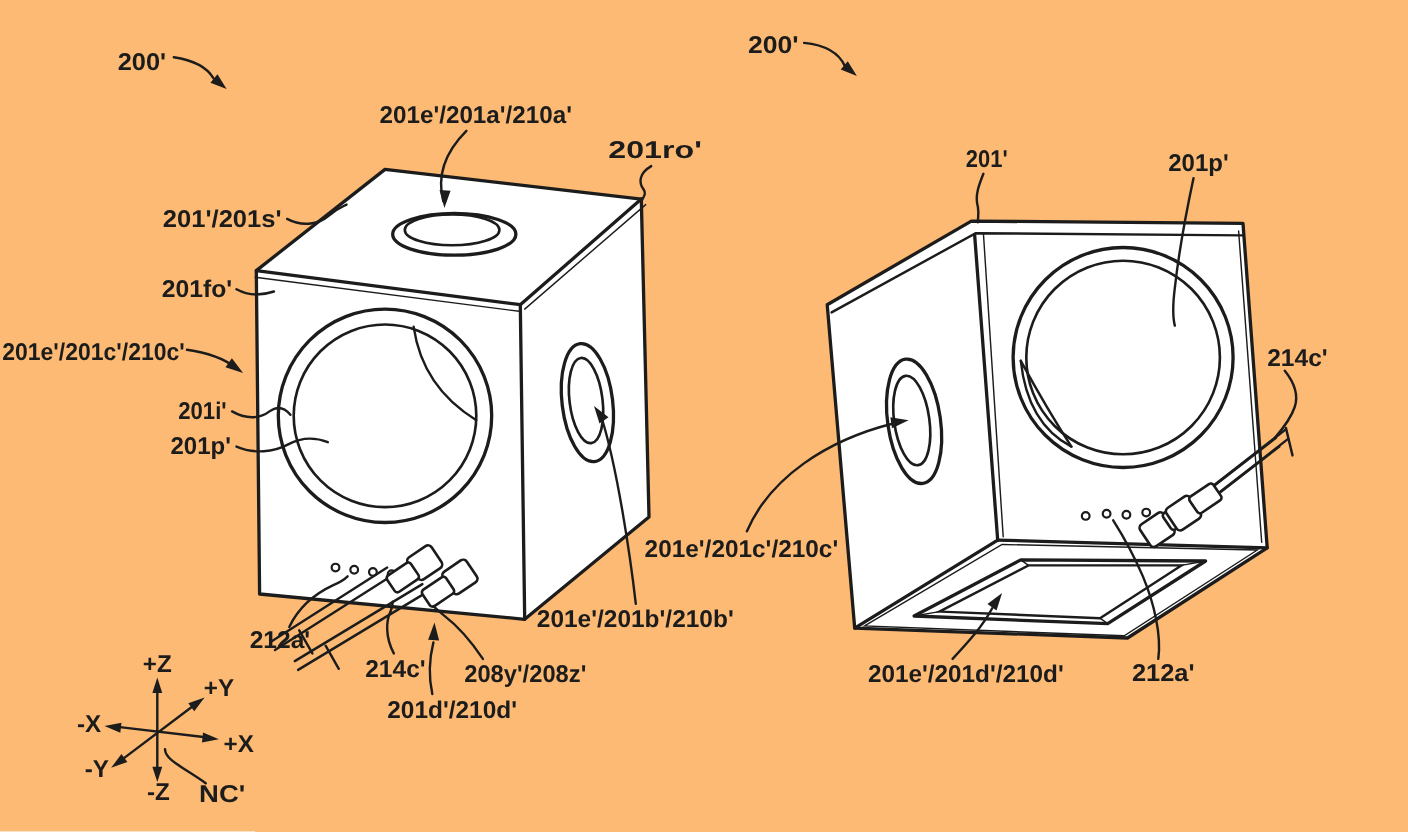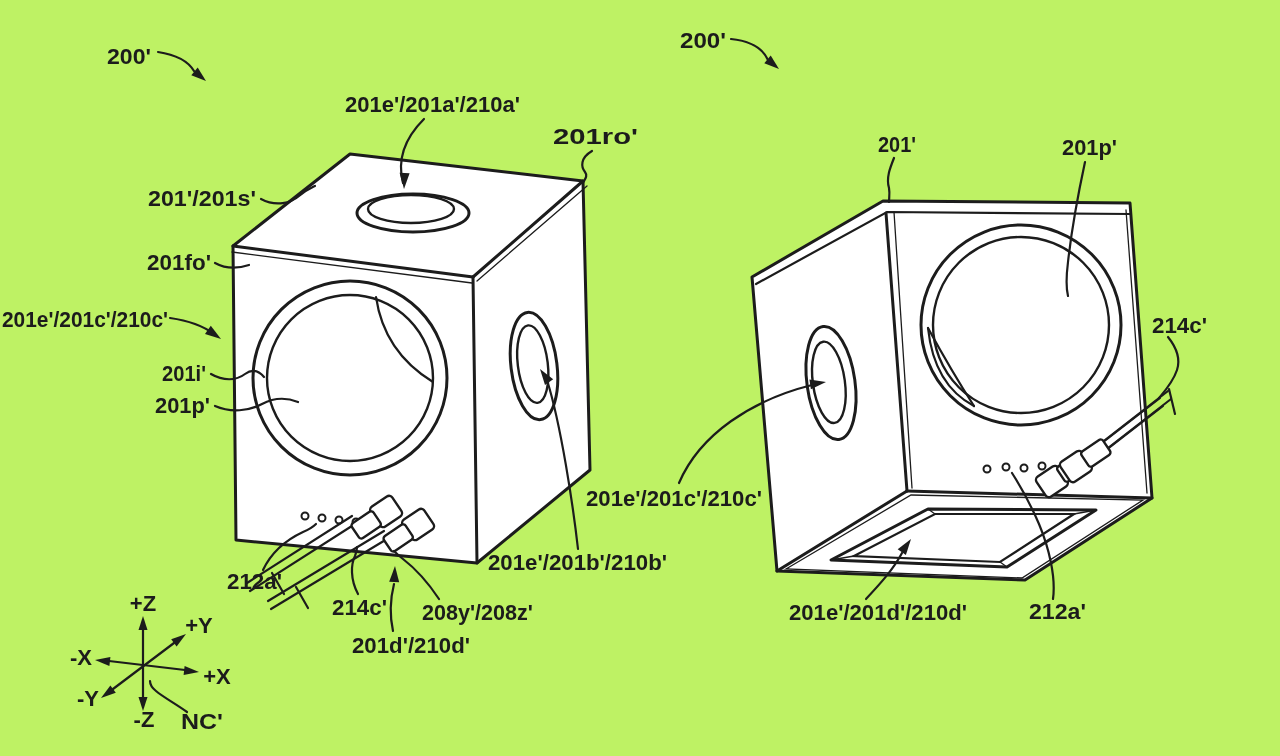--- a/index.html
+++ b/index.html
@@ -1,16 +1,16 @@
 <!DOCTYPE html>
 <html><head>
 <meta charset="utf-8">
 <style>
   html,body{margin:0;padding:0;background:#ffffff;}
-  .stage{position:relative;width:1280px;height:756px;background:#bef264;overflow:hidden;}
+  .stage{position:relative;width:1280px;height:756px;background:#fdba74;overflow:hidden;}
   svg{display:block;}
   .face{fill:#ffffff;stroke:#1c1c1c;stroke-width:3;stroke-linejoin:round;stroke-linecap:round;}
   .edge{fill:none;stroke:#1c1c1c;stroke-width:3;stroke-linejoin:round;stroke-linecap:round;}
   .mid{fill:none;stroke:#1c1c1c;stroke-width:2.2;stroke-linecap:round;}
   .thin{fill:none;stroke:#1c1c1c;stroke-width:1.3;stroke-linecap:round;}
   .ring{fill:none;stroke:#1c1c1c;stroke-width:3;}
   .ring2{fill:none;stroke:#1c1c1c;stroke-width:2.4;}
   .dot{fill:#ffffff;stroke:#1c1c1c;stroke-width:2;}
   .plug{fill:#ffffff;stroke:#1c1c1c;stroke-width:2.4;stroke-linejoin:round;}
   .ldr{fill:none;stroke:#1c1c1c;stroke-width:2.2;stroke-linecap:round;}

